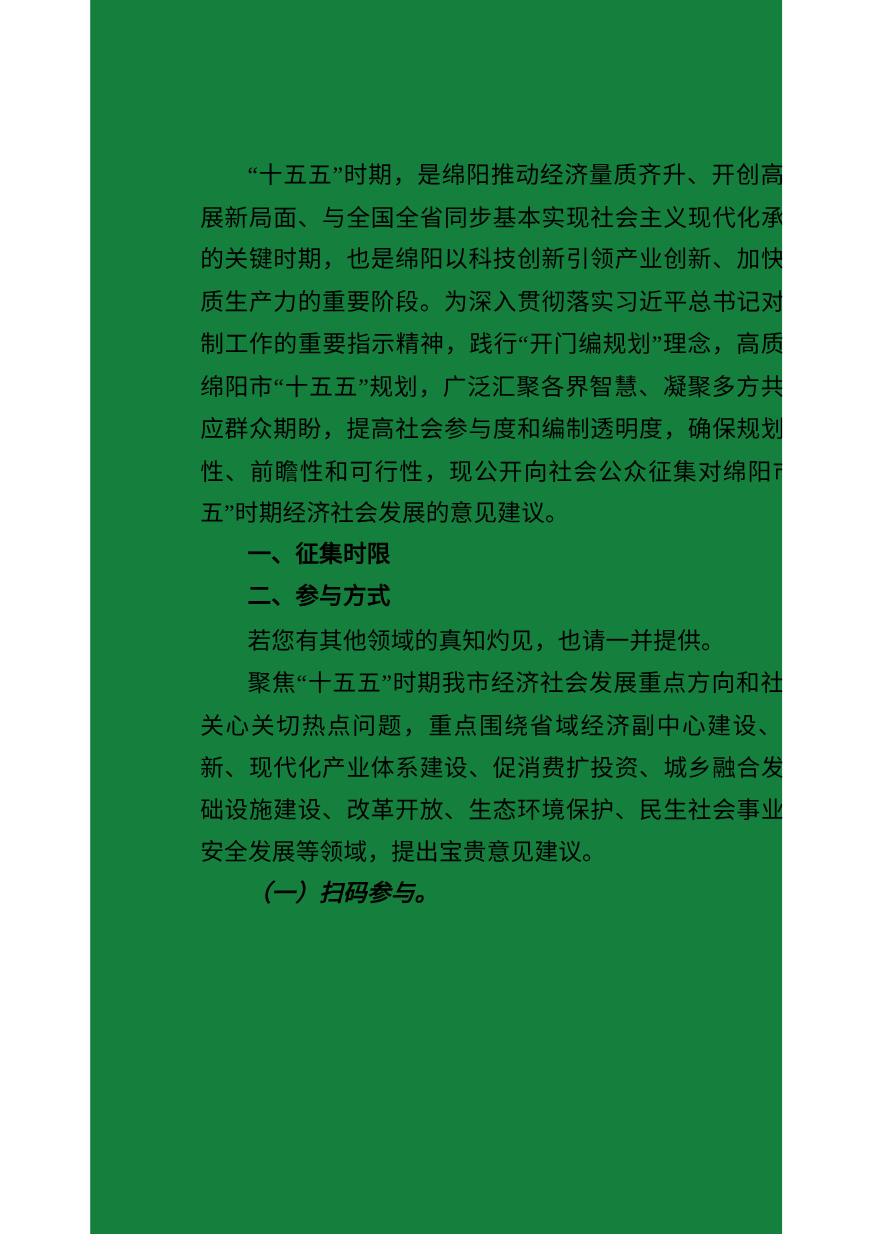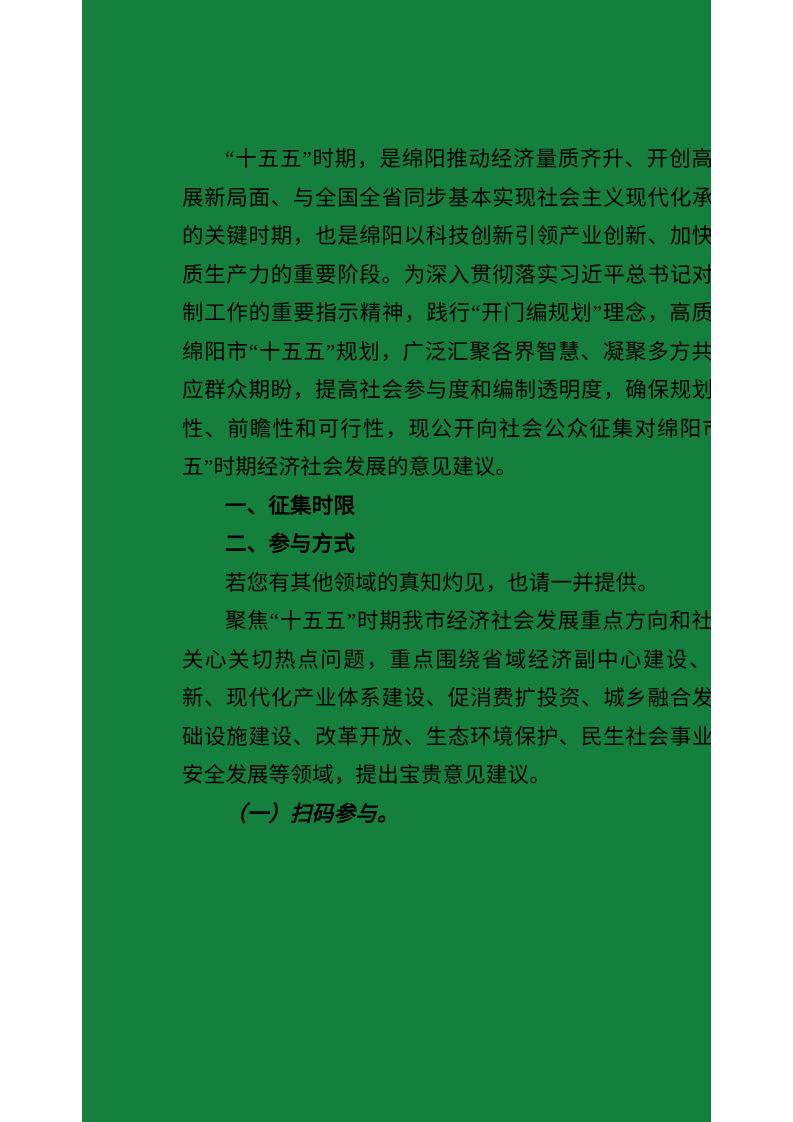--- a/index.html
+++ b/index.html
@@ -34,25 +34,25 @@
     margin: 0;
     padding: 0;
     text-indent: 2em;
     font-size: 21.5px;
     line-height: 38.5px;
   }
   .body-para {
     font-weight: 400;
   }
   .section-heading {
-    font-family: Liberation Serif, serif;
+    font-family: Liberation Mono, monospace;
     font-weight: 700;
   }
   .sub-heading {
-    font-family: Liberation Sans, sans-serif;
+    font-family: Liberation Mono, monospace;
     font-weight: 700;
     font-style: italic;
   }
 </style>
 </head>
 <body>
 
 <div class="page">
   <div class="doc-content">
 

